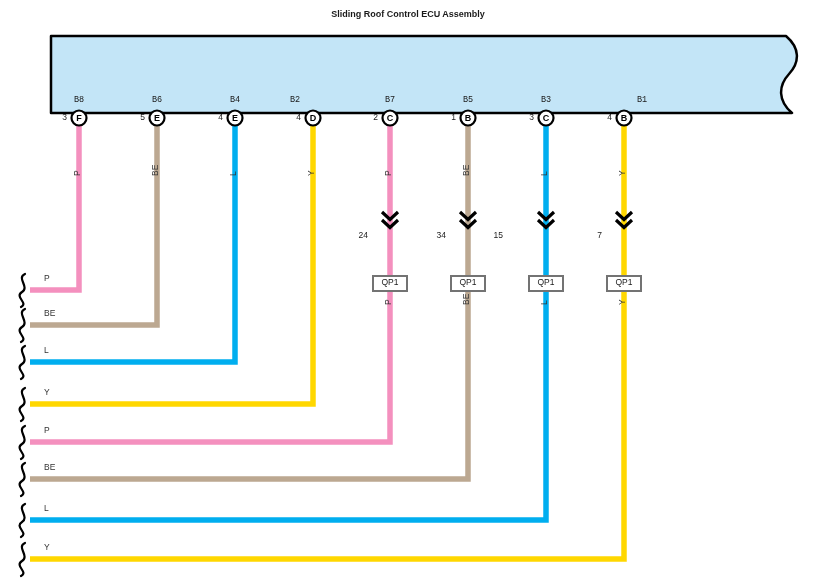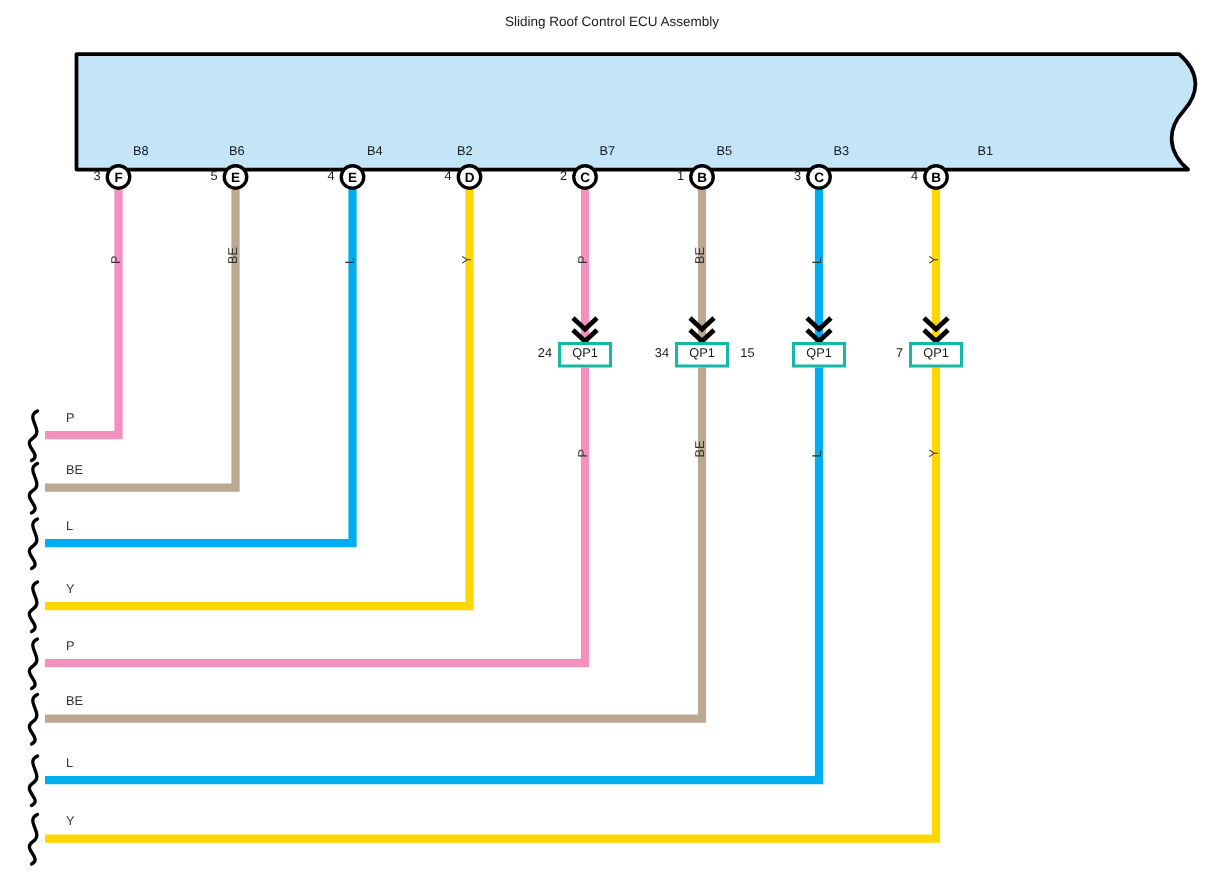--- a/index.html
+++ b/index.html
@@ -2,31 +2,31 @@
 <html><head>
 <meta charset="utf-8">
 <style>
   html,body{margin:0;padding:0;background:#ffffff;}
   body{width:816px;height:588px;position:relative;overflow:hidden;
        font-family:"Liberation Sans","DejaVu Sans",sans-serif;color:#1a1a1a;}
   #stage{position:absolute;inset:0;width:816px;height:588px;}
   #svgroot{position:absolute;left:0;top:0;width:816px;height:588px;}
   .ttl{position:absolute;text-align:center;left:0;width:816px;}
   .ttl .l1{font-size:9.5px;font-weight:bold;letter-spacing:.1px;line-height:12px;}
-  .ttl .l2{font-size:9px;font-weight:normal;line-height:12px;}
-  .pinname{position:absolute;font-size:8.5px;color:#1a1a1a;text-align:right;white-space:nowrap;}
+  .ttl .l2{font-size:9px;font-weight:bold;line-height:12px;}
+  .pinname{position:absolute;font-size:8.5px;color:#1a1a1a;text-align:center;white-space:nowrap;font-family:Liberation Mono, monospace;}
   .pinnum{position:absolute;font-size:8.5px;color:#1a1a1a;text-align:right;white-space:nowrap;}
   .pinletter{position:absolute;font-size:9px;font-weight:bold;color:#000;text-align:center;
              line-height:14px;width:14px;white-space:nowrap;}
   .vlbl{position:absolute;font-size:8.5px;color:#333;white-space:nowrap;
         transform:rotate(-90deg);transform-origin:left top;}
   .wlbl{position:absolute;font-size:8.5px;color:#333;white-space:nowrap;}
   .qpnum{position:absolute;font-size:8.5px;color:#1a1a1a;text-align:right;white-space:nowrap;}
-  .qpbox{position:absolute;border:2px solid #14b8a6;background:#fff;
-         font-size:8.5px;text-align:center;line-height:11px;white-space:nowrap;}
+  .qpbox{position:absolute;border:2px solid #737373;background:#fff;
+         font-size:8.5px;text-align:center;line-height:11px;white-space:nowrap;margin-top:47px;}
 </style>
 </head>
 <body>
 
 <div id="stage">
 
   <div class="ttl" style="top:8px;">
     <div class="l2">Sliding Roof Control ECU Assembly</div>
   </div>
 
@@ -73,21 +73,21 @@
         <path d="M538,220 L546,227.5 L554,220" fill="none" stroke="#000000" stroke-width="3.2" stroke-linecap="butt" stroke-linejoin="miter"></path>
         <path d="M616,212 L624,219.5 L632,212" fill="none" stroke="#000000" stroke-width="3.2" stroke-linecap="butt" stroke-linejoin="miter"></path>
         <path d="M616,220 L624,227.5 L632,220" fill="none" stroke="#000000" stroke-width="3.2" stroke-linecap="butt" stroke-linejoin="miter"></path>
       </g>
   </svg>
 
   <div id="overlay">
       <div class="pinname" style="left:59px;top:95px;width:40px;">B8</div>
       <div class="pinnum" style="left:45px;top:112px;width:22px;">3</div>
       <div class="pinletter" style="left:72px;top:111px;">F</div>
-      <div class="pinname" style="left:123px;top:95px;width:40px;">B6</div>
+      <div class="pinname" style="left:137px;top:95px;width:40px;">B6</div>
       <div class="pinnum" style="left:123px;top:112px;width:22px;">5</div>
       <div class="pinletter" style="left:150px;top:111px;">E</div>
       <div class="pinname" style="left:215px;top:95px;width:40px;">B4</div>
       <div class="pinnum" style="left:201px;top:112px;width:22px;">4</div>
       <div class="pinletter" style="left:228px;top:111px;">E</div>
       <div class="pinname" style="left:275px;top:95px;width:40px;">B2</div>
       <div class="pinnum" style="left:279px;top:112px;width:22px;">4</div>
       <div class="pinletter" style="left:306px;top:111px;">D</div>
       <div class="pinname" style="left:370px;top:95px;width:40px;">B7</div>
       <div class="pinnum" style="left:356px;top:112px;width:22px;">2</div>

